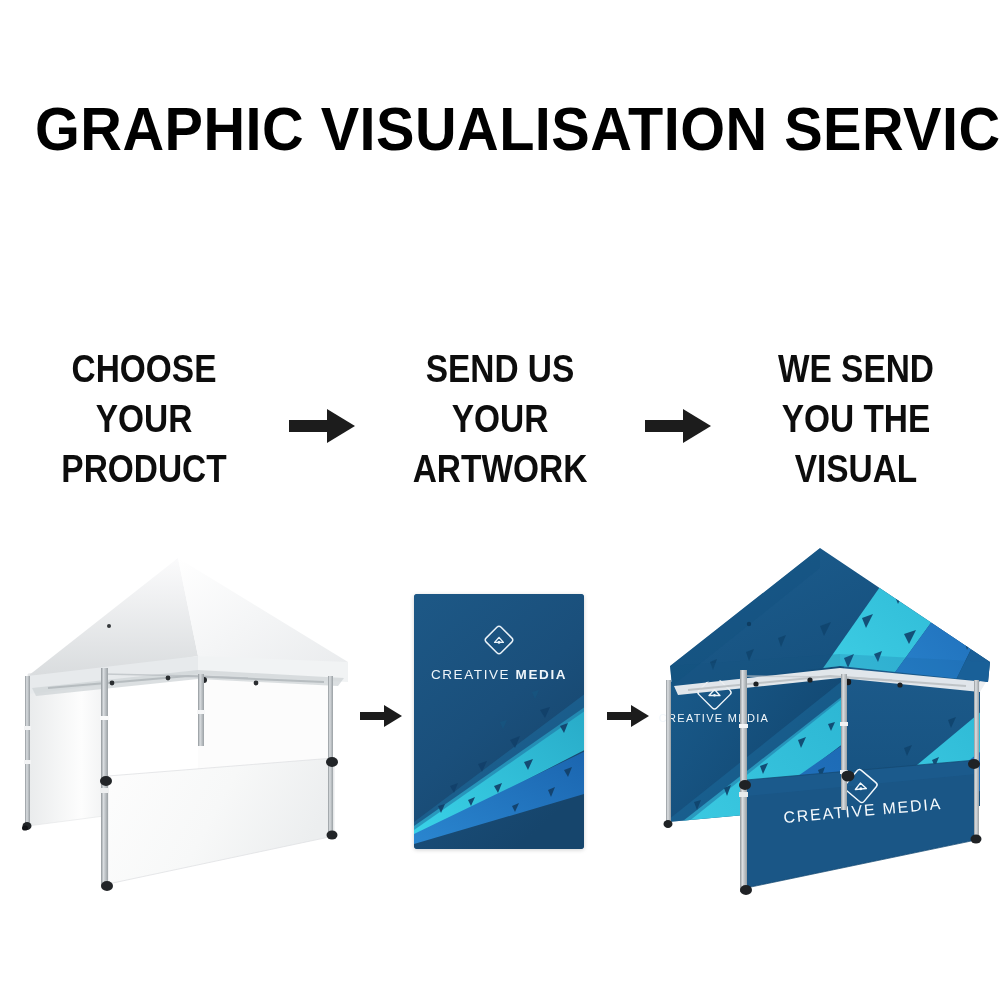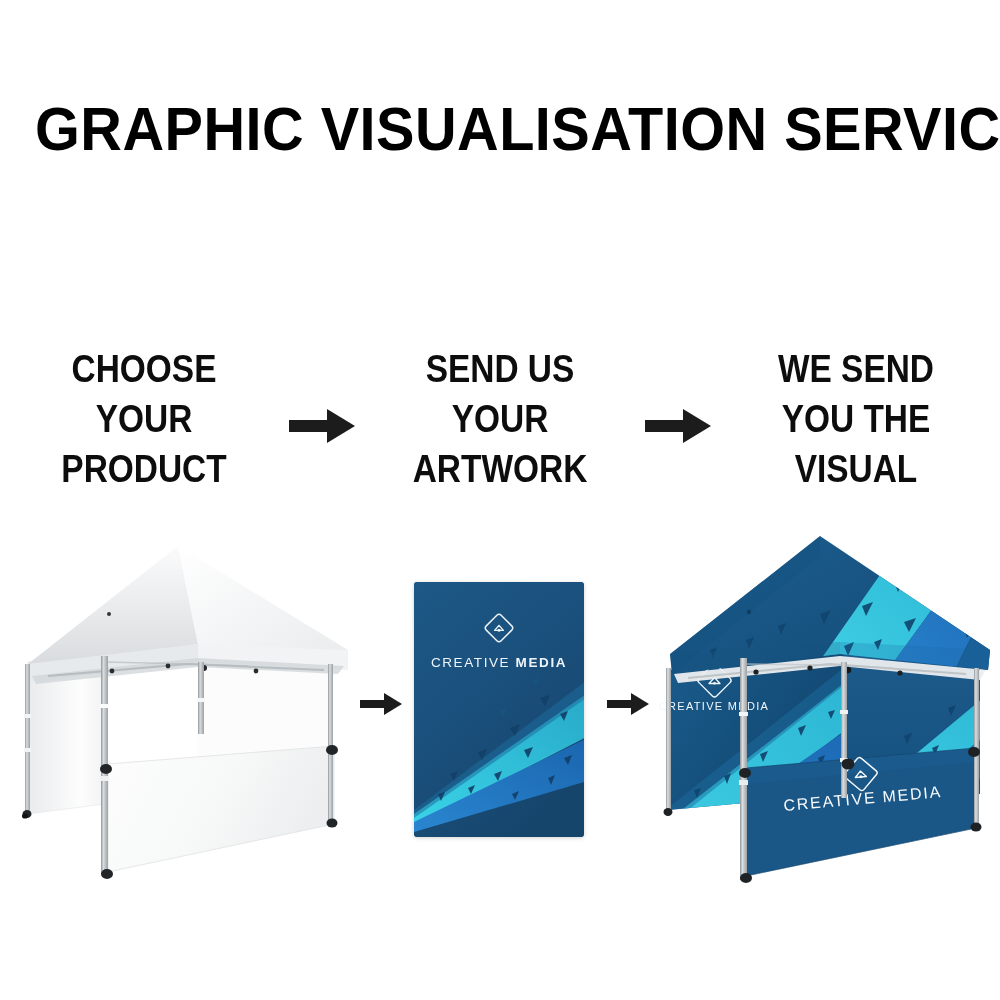--- a/index.html
+++ b/index.html
@@ -89,21 +89,21 @@
   .arrow-lg .head  { left: 38px; top: 0px; border-width: 17px 0 17px 28px; }
   
   .arrow-sm { width: 42px; height: 22px; }
   .arrow-sm .shaft { left: 0; top: 7px; width: 28px; height: 8px; }
   .arrow-sm .head  { left: 24px; top: 0px; border-width: 11px 0 11px 18px; }
 
   
   #visuals-row {
     position: absolute;
     left: 0;
-    top: 504px;
+    top: 516px;
     width: 1000px;
     height: 420px;
   }
 
   
   .tent { position: absolute; }
   .tent svg { display: block; }
 
   
   #artwork-panel {

